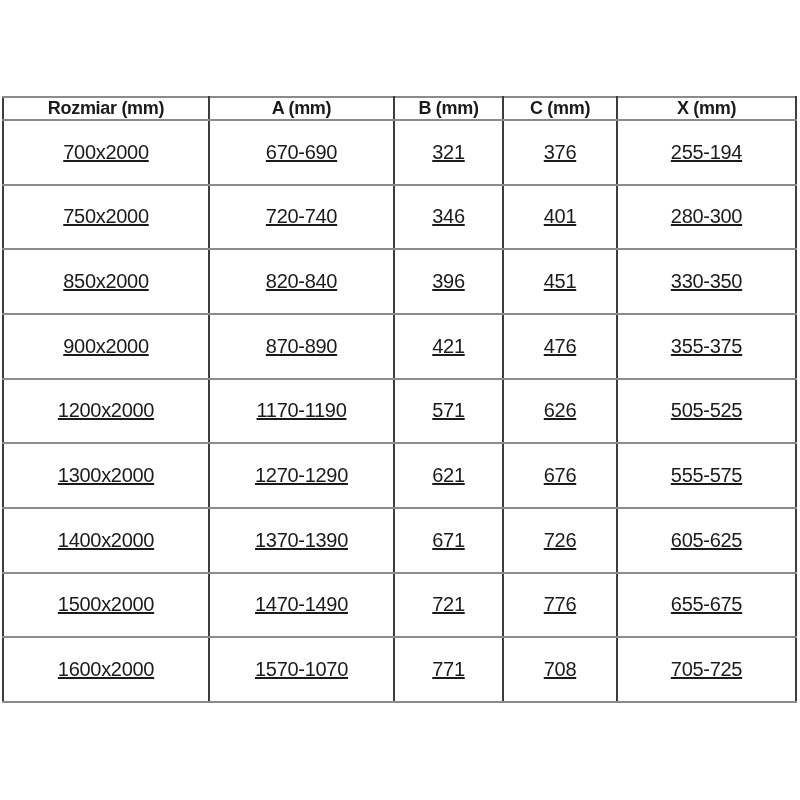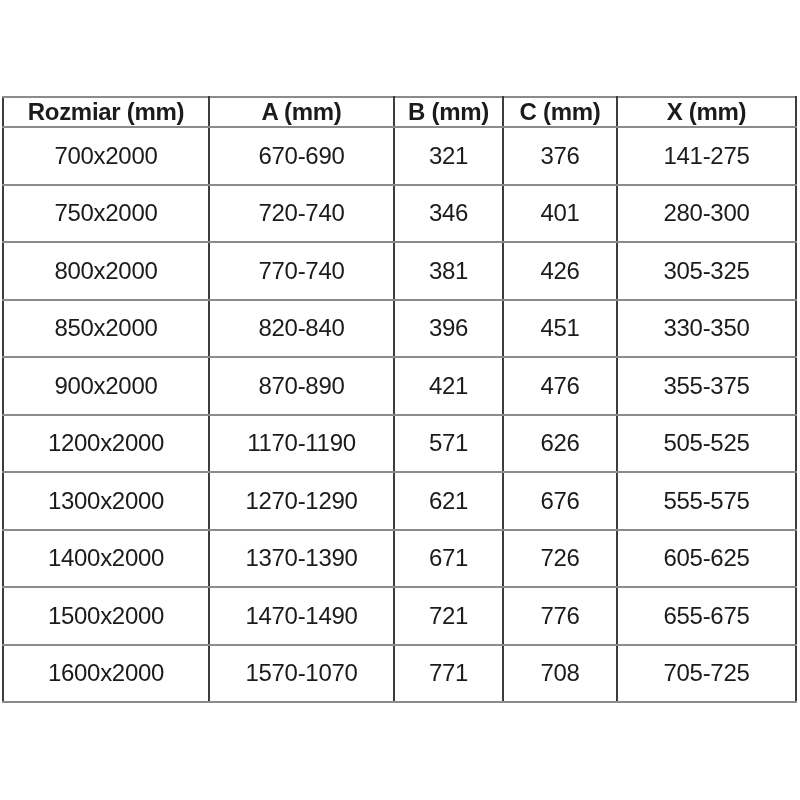--- a/index.html
+++ b/index.html
@@ -32,29 +32,30 @@
     border-right: 2px solid #3d3d3d;
     text-align: center;
     vertical-align: middle;
     color: #1b1b1b;
     background: #ffffff;
     padding: 0;
     overflow: hidden;
     white-space: nowrap;
   }
   table.size-table th {
-    font-size: 24px;
+    font-size: 18px;
     font-weight: bold;
     letter-spacing: -0.3px;
     text-align: center;
   }
   table.size-table td {
-    font-size: 24px;
+    font-size: 20px;
     font-weight: normal;
     letter-spacing: -0.3px;
+    text-decoration: underline;
   }
   col.c0 { width: 206px; }
   col.c1 { width: 185px; }
   col.c2 { width: 109px; }
   col.c3 { width: 114px; }
   col.c4 { width: 179px; }
 </style>
 </head>
 <body>
 
@@ -75,35 +76,28 @@
         <th>C (mm)</th>
         <th>X (mm)</th>
       </tr>
     </thead>
     <tbody>
         <tr>
           <td>700x2000</td>
           <td>670-690</td>
           <td>321</td>
           <td>376</td>
-          <td>141-275</td>
+          <td>255-194</td>
         </tr>
         <tr>
           <td>750x2000</td>
           <td>720-740</td>
           <td>346</td>
           <td>401</td>
           <td>280-300</td>
-        </tr>
-        <tr>
-          <td>800x2000</td>
-          <td>770-740</td>
-          <td>381</td>
-          <td>426</td>
-          <td>305-325</td>
         </tr>
         <tr>
           <td>850x2000</td>
           <td>820-840</td>
           <td>396</td>
           <td>451</td>
           <td>330-350</td>
         </tr>
         <tr>
           <td>900x2000</td>

